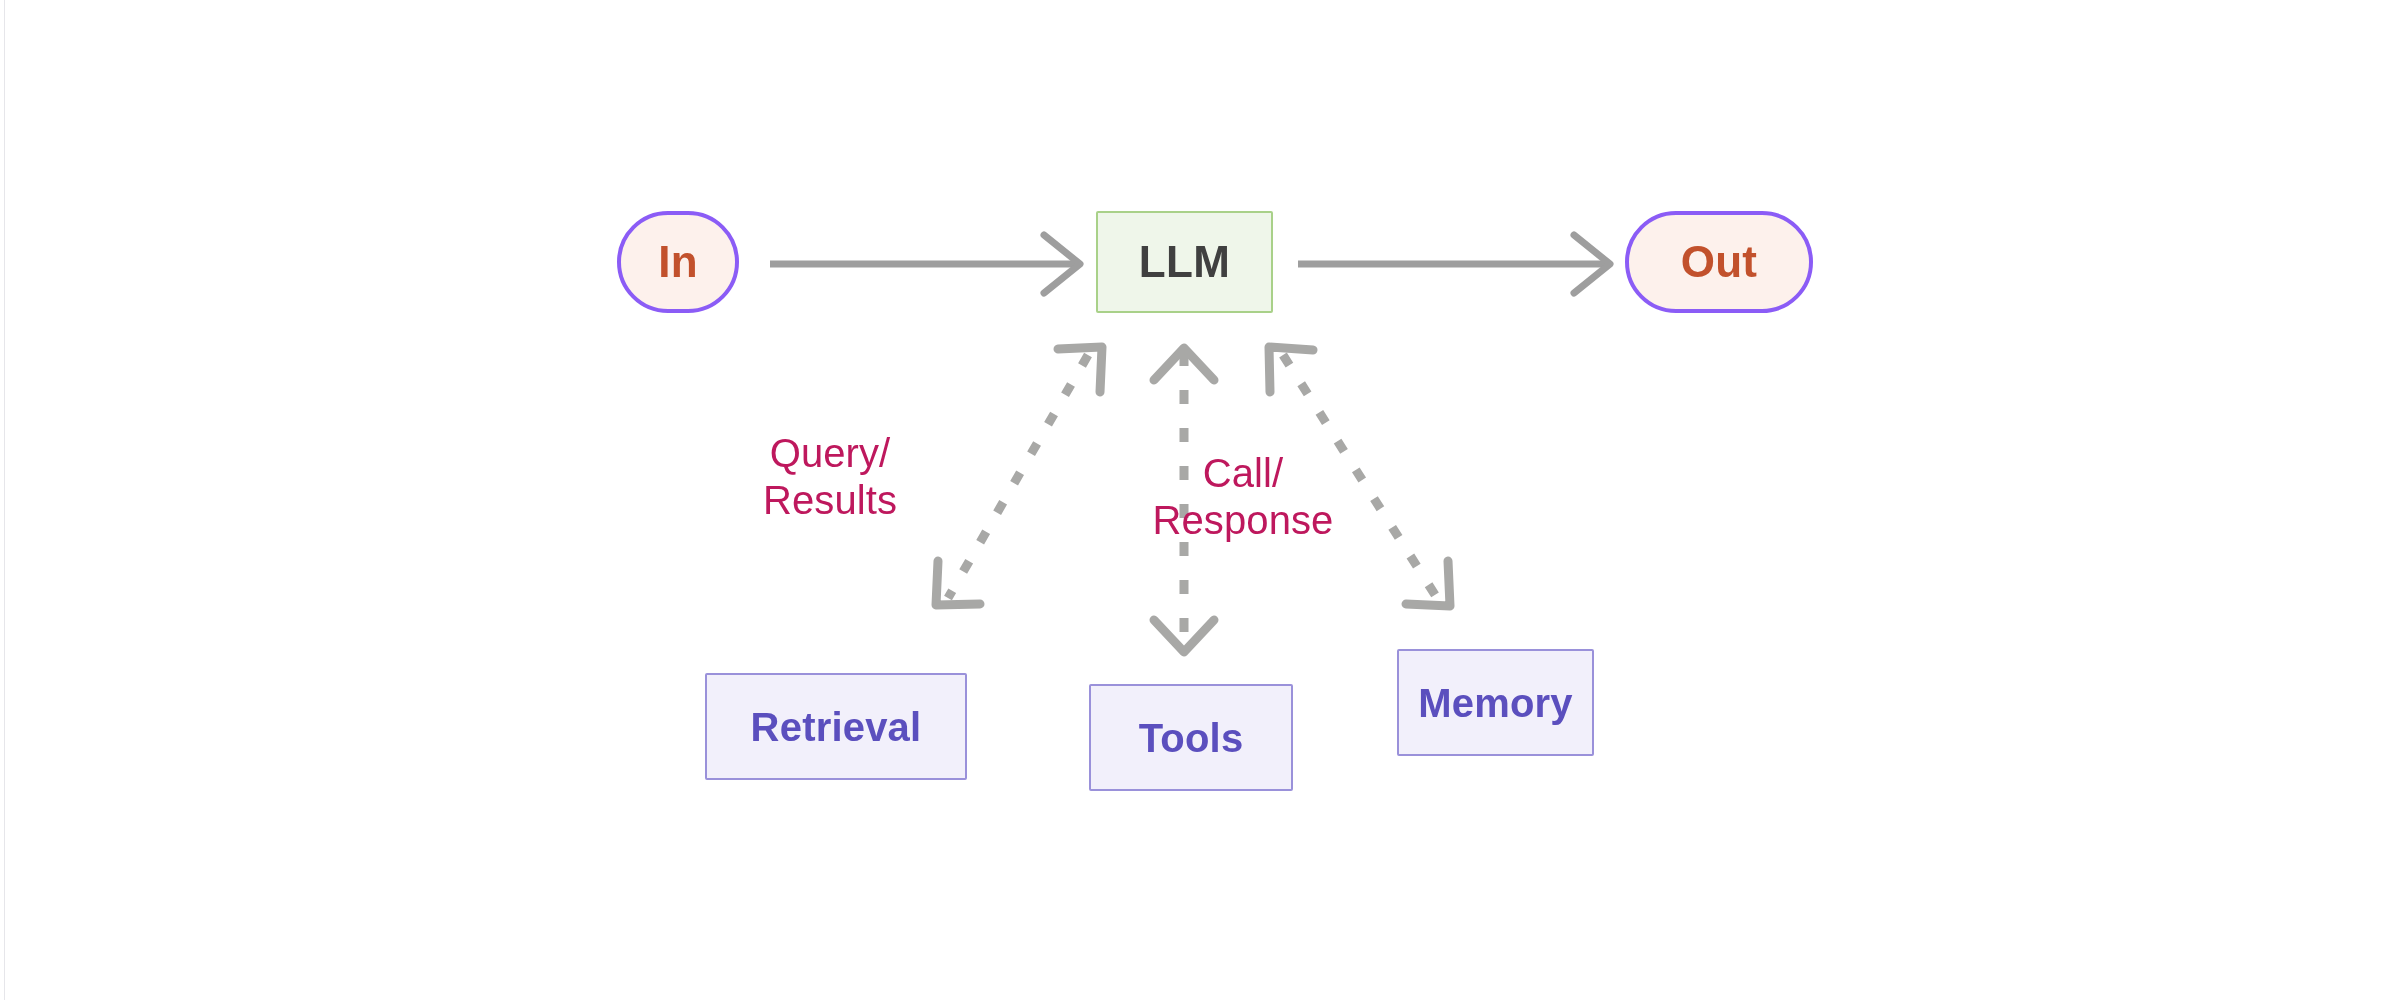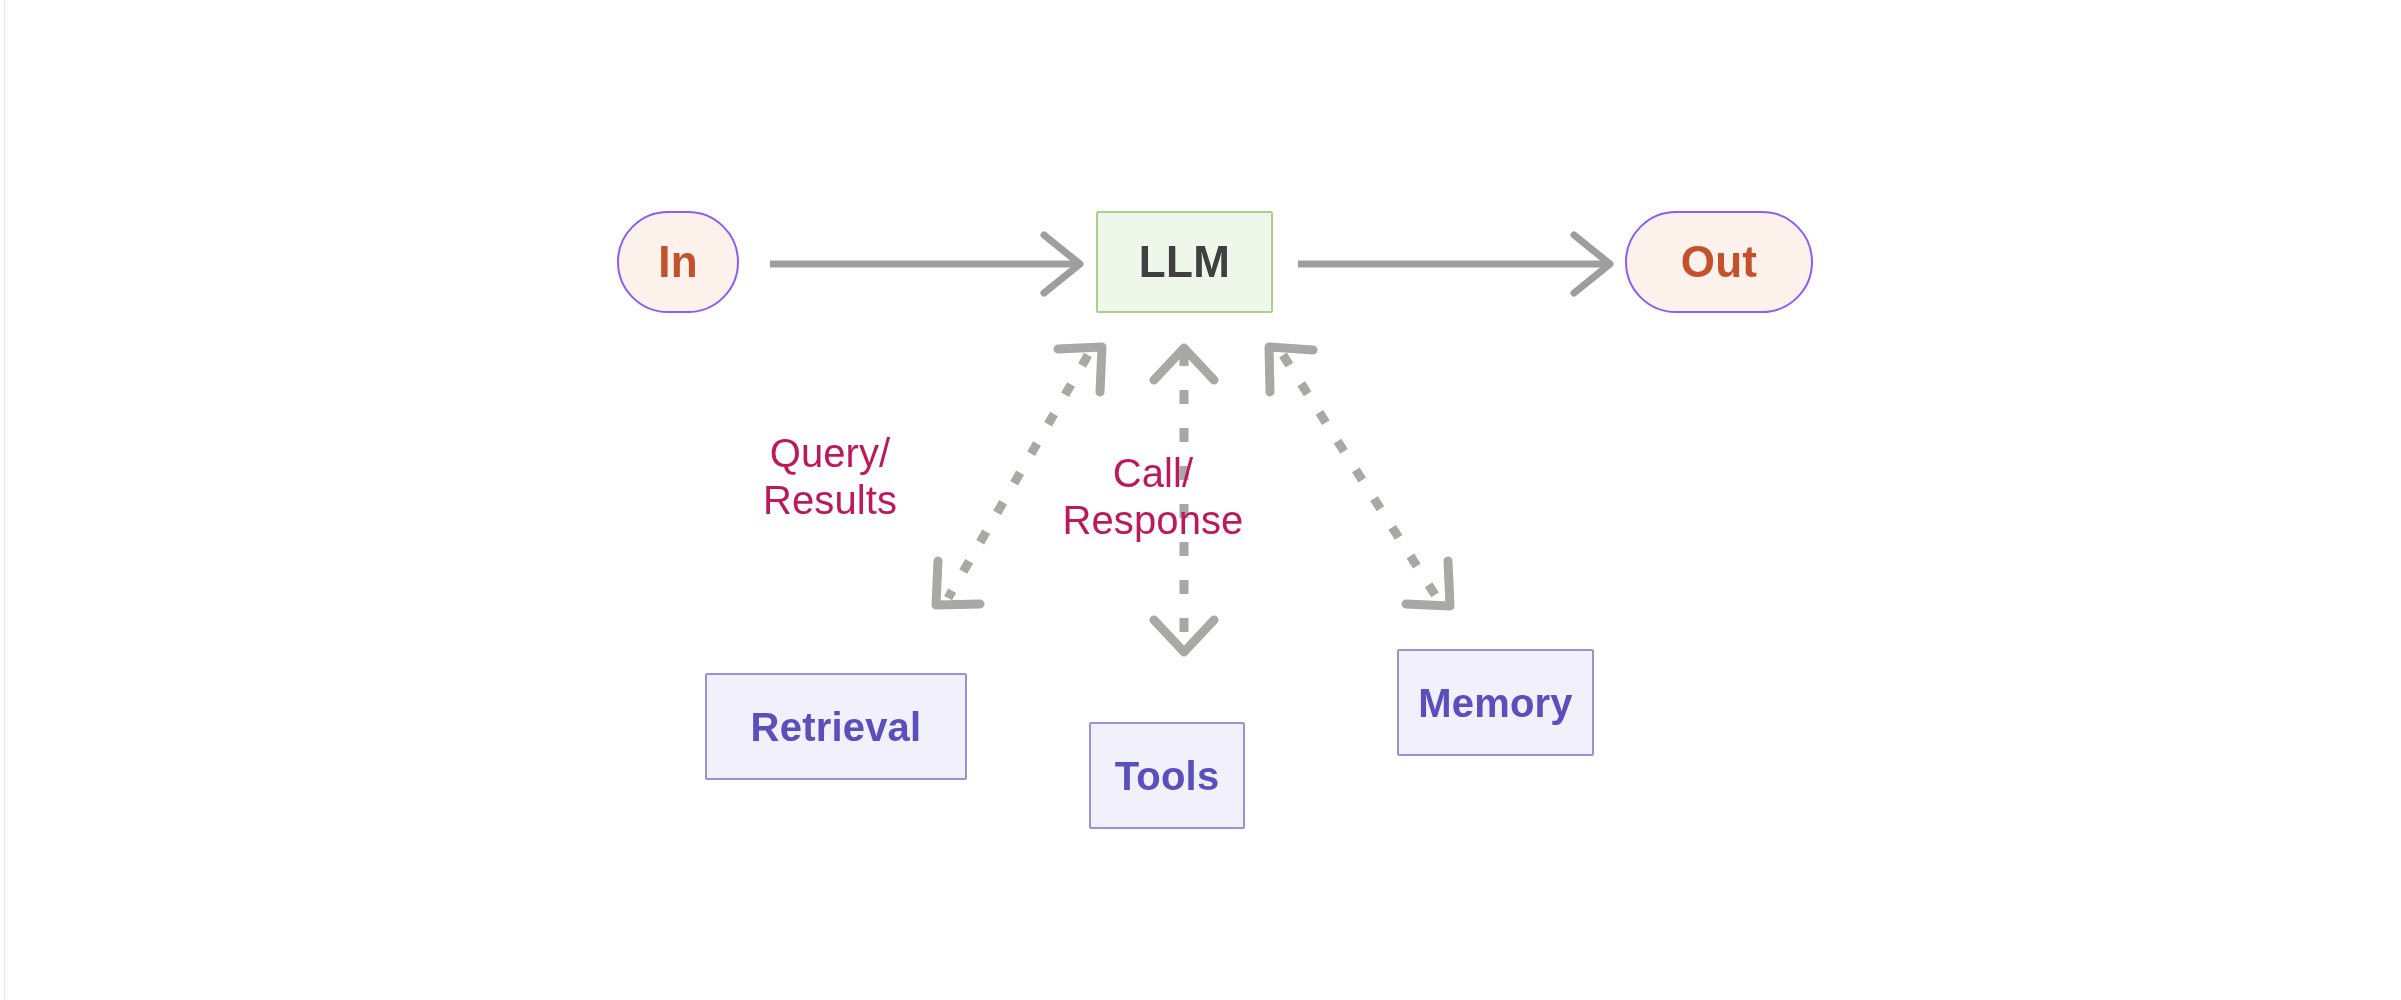--- a/index.html
+++ b/index.html
@@ -45,21 +45,21 @@
     line-height: 1.05;
   }
   .node-label {
     display: block;
     white-space: nowrap;
   }
 
   
   .node-io {
     background: #fdf1ec;
-    border: 2px solid #8b5cf6;
+    border: 4px solid #8b5cf6;
     border-radius: 999px;
   }
   .node-io .node-label {
     color: #c2512c;
     font-weight: 700;
     font-size: 44px;
     letter-spacing: 0.2px;
   }
   #node-in  { left: 617px; top: 211px; width: 122px;  height: 102px; }
   #node-out { left: 1625px; top: 211px; width: 188px; height: 102px; }
@@ -84,36 +84,36 @@
     border: 2px solid #9a91da;
     border-radius: 2px;
   }
   .node-resource .node-label {
     color: #5b4fbe;
     font-weight: 700;
     font-size: 40px;
     letter-spacing: 0.2px;
   }
   #node-retrieval { left: 705px;  top: 673px; width: 262px; height: 107px; }
-  #node-tools     { left: 1089px; top: 722px; width: 156px; height: 107px; }
+  #node-tools     { left: 1089px; top: 684px; width: 204px; height: 107px; }
   #node-memory    { left: 1397px; top: 649px; width: 197px; height: 107px; }
 
   
   .edge-label {
     position: absolute;
     color: #be185d;
     font-size: 40px;
     font-weight: 400;
     line-height: 1.18;
     text-align: center;
     white-space: pre-line;
     letter-spacing: 0.1px;
   }
   #label-query    { left: 700px;  top: 430px; width: 260px; }
-  #label-call     { left: 1028px; top: 450px; width: 250px; text-align: center; }
+  #label-call     { left: 1118px; top: 450px; width: 250px; text-align: center; }
   #label-read     { left: 1390px; top: 430px; width: 240px; }
 </style>
 </head>
 <body>
 
 <div id="canvas">
 
   <div id="left-rule"></div>
 
   <svg id="diagram-svg" viewBox="0 0 2401 1000" xmlns="http://www.w3.org/2000/svg">

